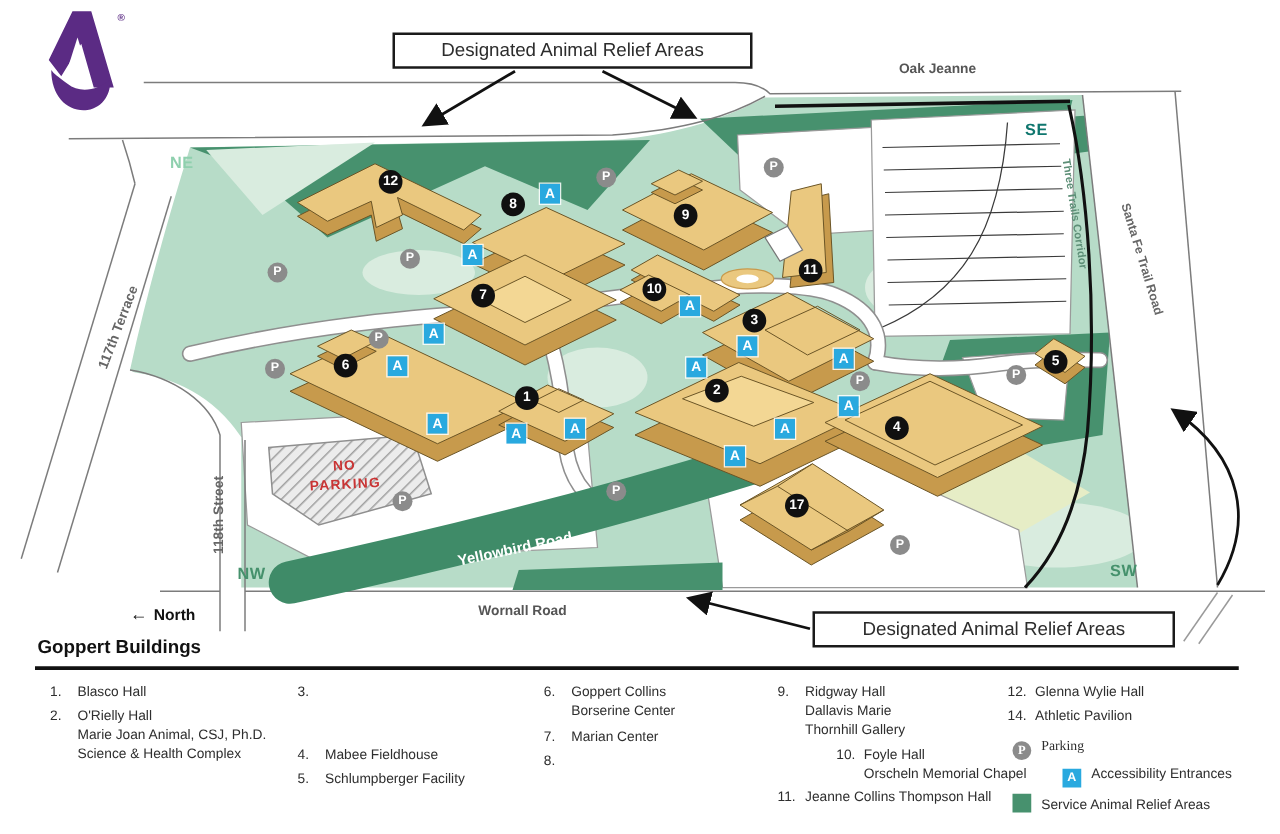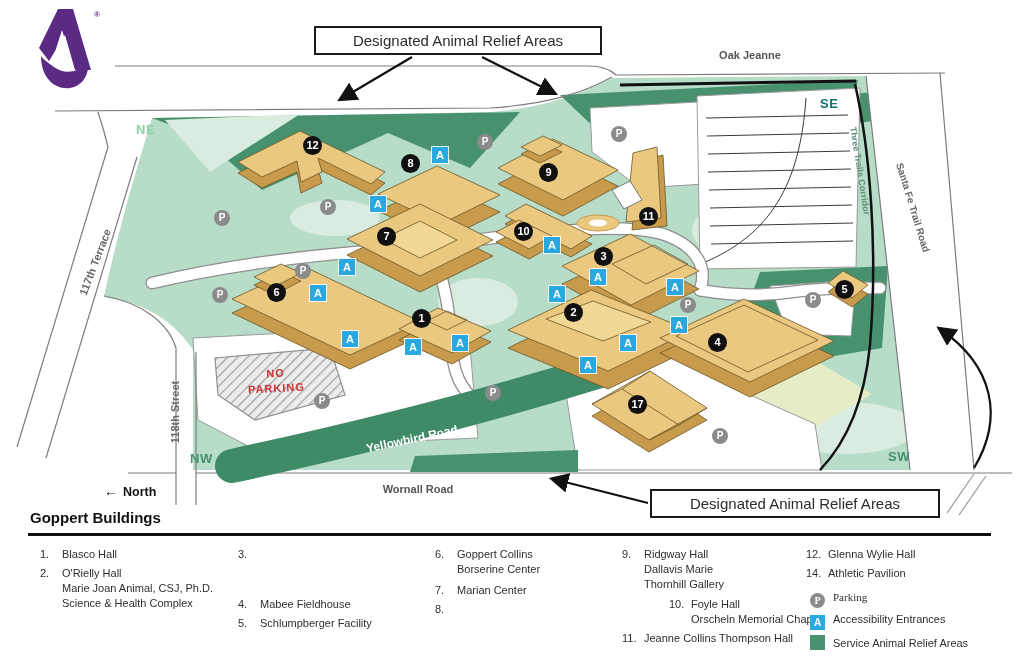--- a/index.html
+++ b/index.html
@@ -334,20 +334,20 @@
   <div class="lg-item" style="left:806px;top:547px;">
     <span class="lg-num">12.</span><span class="lg-lines"><span>Glenna Wylie Hall</span></span>
   </div>
   <div class="lg-item" style="left:806px;top:566px;">
     <span class="lg-num">14.</span><span class="lg-lines"><span>Athletic Pavilion</span></span>
   </div>
 
   <div class="lg-sym" style="left:810px;top:591px;font-family:Liberation Serif, serif;">
     <span class="ic ic-p">P</span><span>Parking</span>
   </div>
-  <div class="lg-sym" style="left:810px;top:613px;">
+  <div class="lg-sym" style="left:810px;top:613px;padding-left:40px;">
     <span class="ic ic-a">A</span><span>Accessibility Entrances</span>
   </div>
   <div class="lg-sym" style="left:810px;top:635px;">
     <span class="ic ic-g"></span><span>Service Animal Relief Areas</span>
   </div>
 
 </div>
 
 </body></html>

